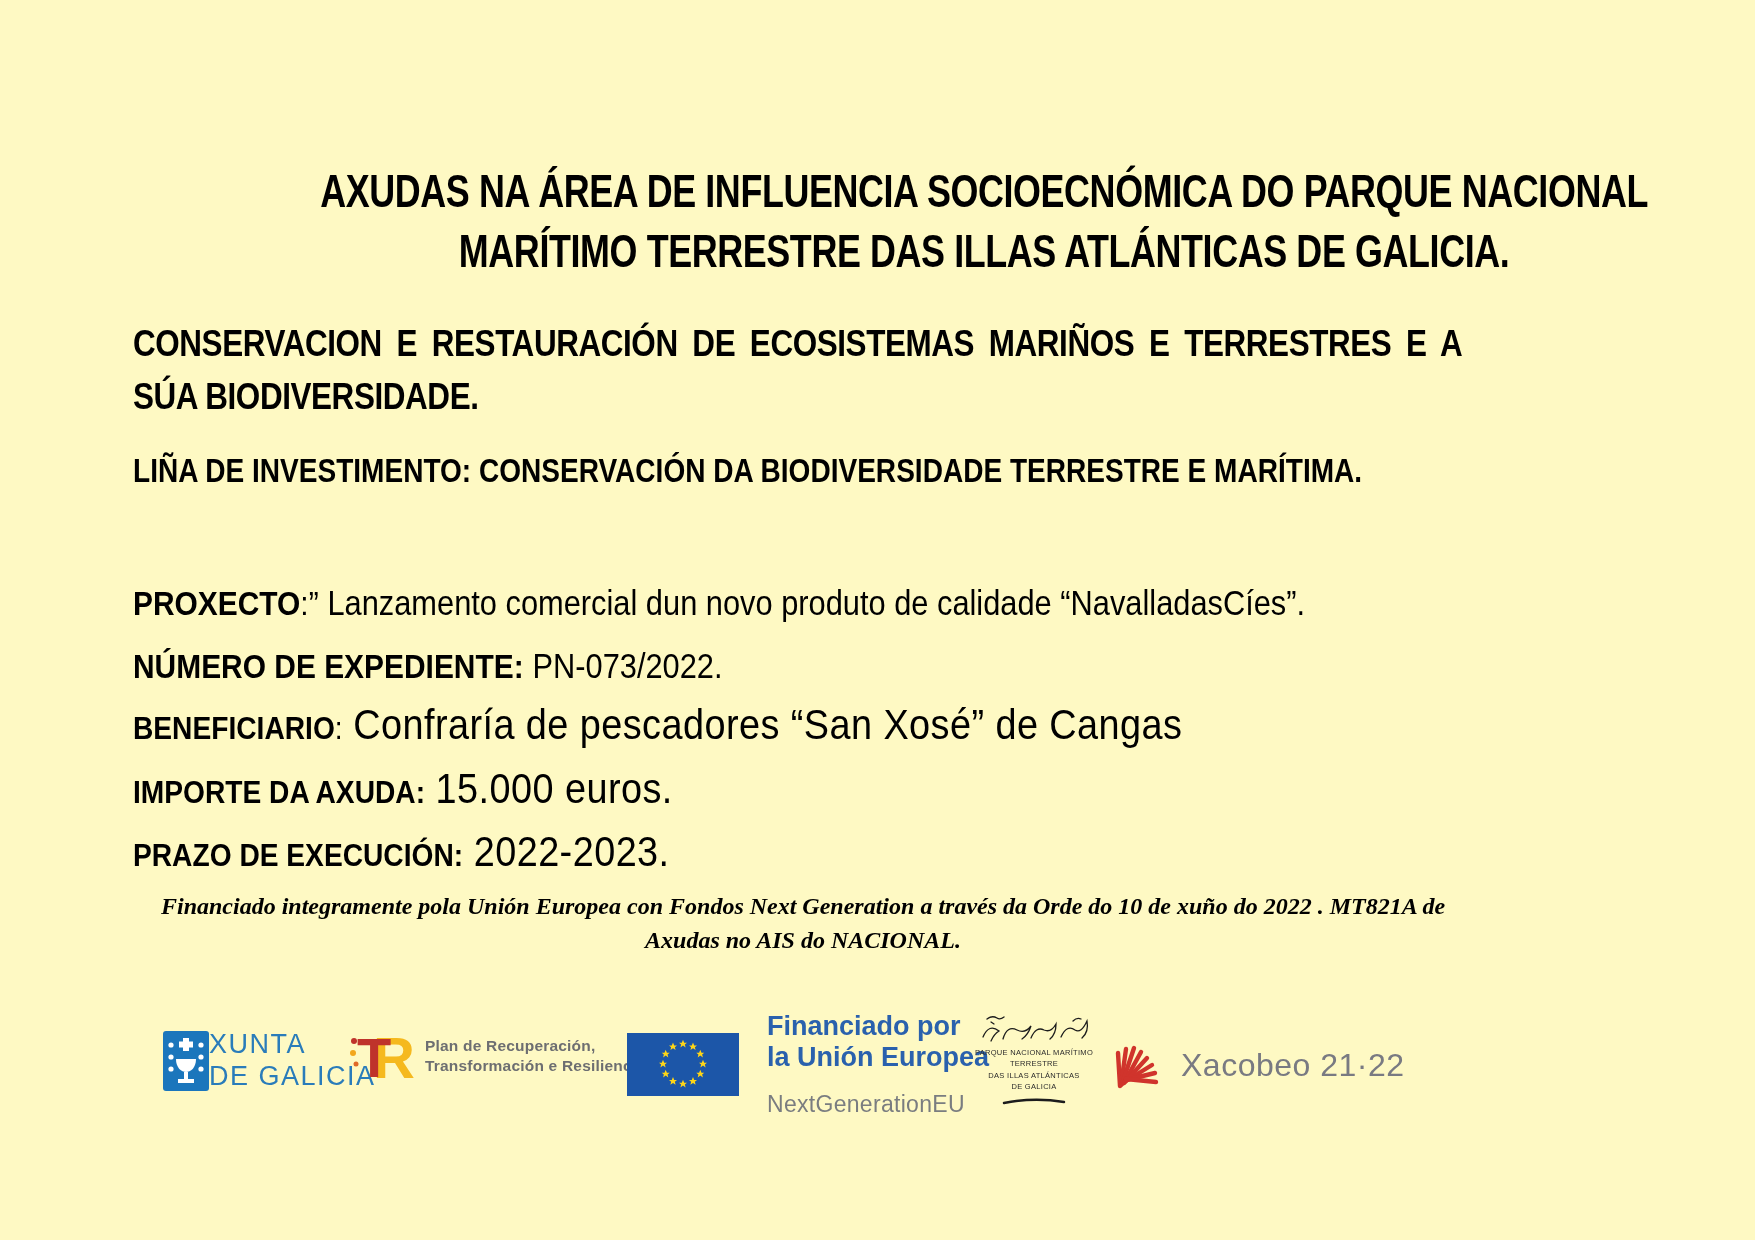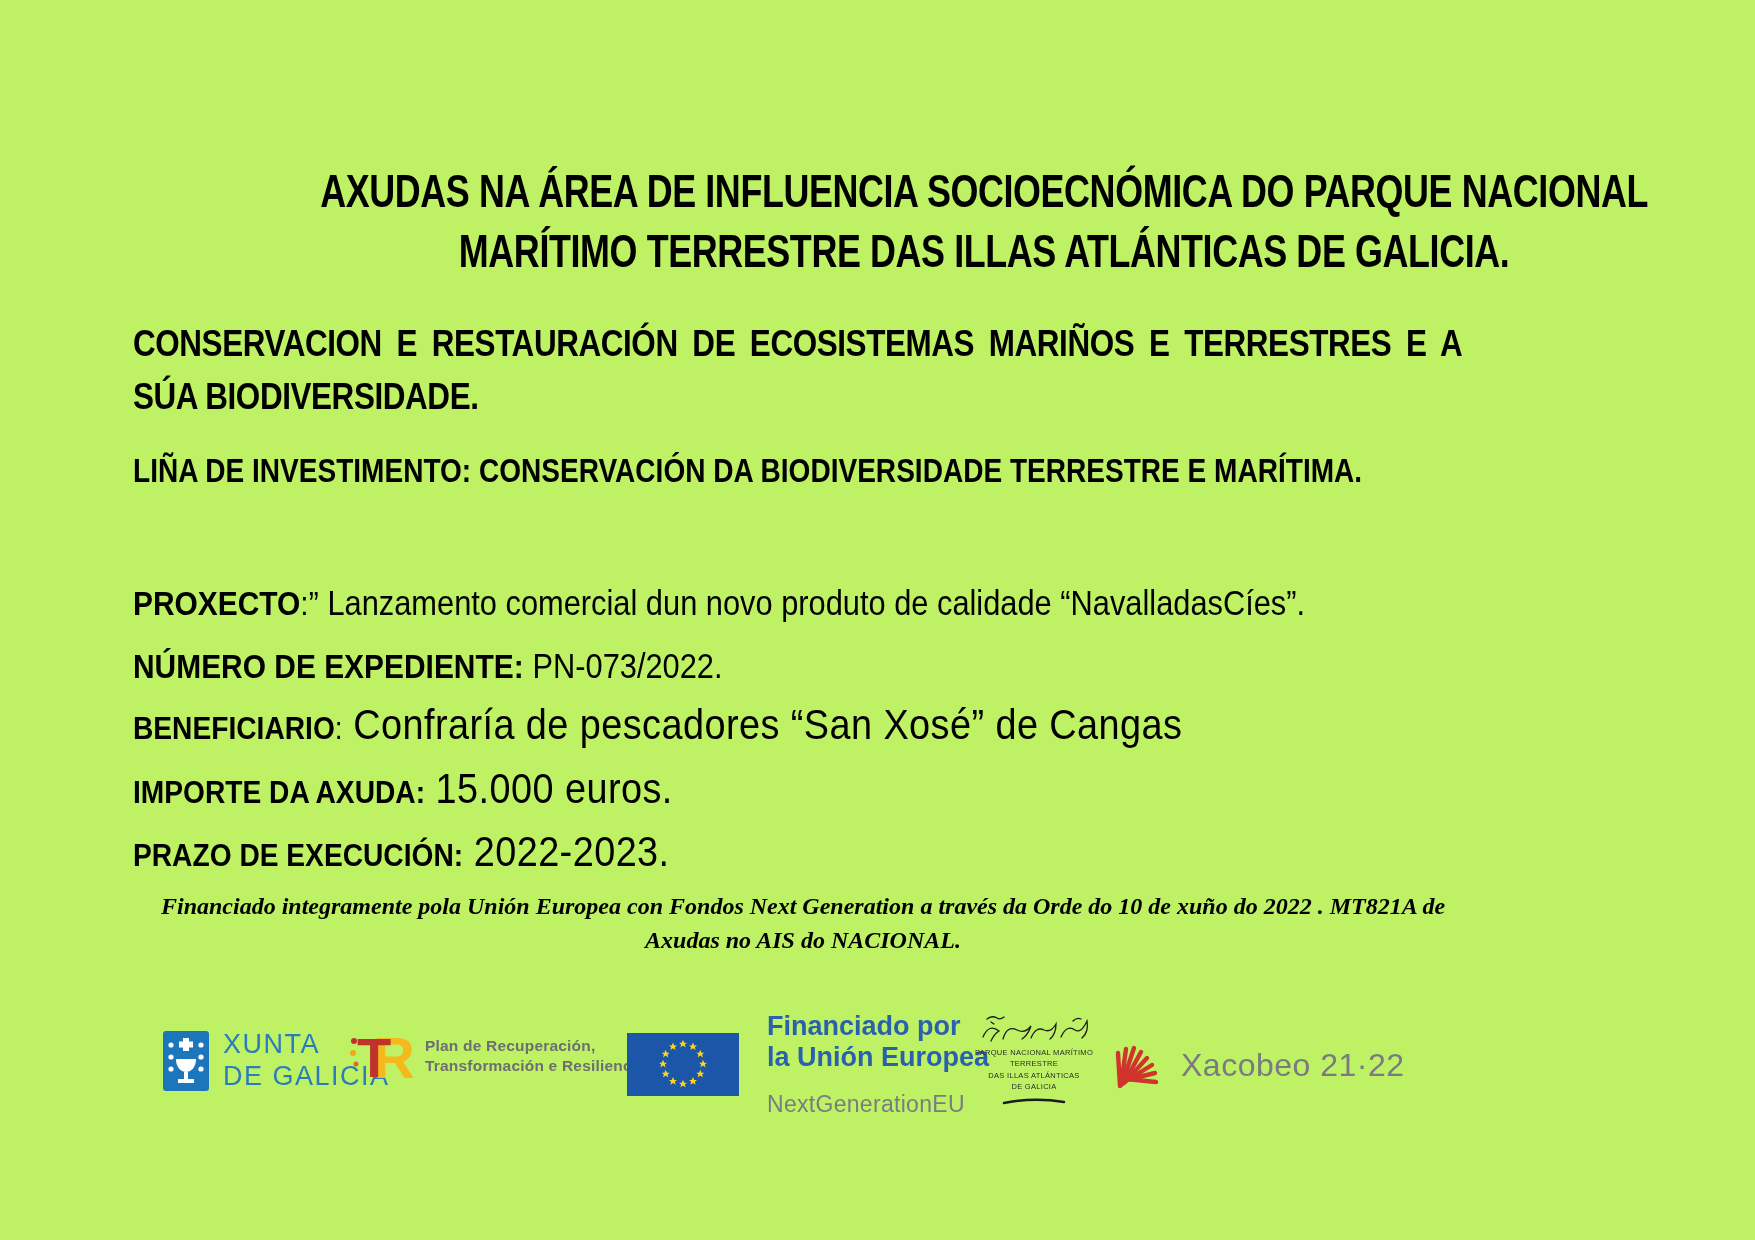--- a/index.html
+++ b/index.html
@@ -1,19 +1,19 @@
 <!DOCTYPE html>
 <html><head>
 <meta charset="utf-8">
 <style>
   html,body { margin:0; padding:0; background:#ffffff; }
   .page {
     position:relative;
     width:1755px; height:1240px;
-    background:#bef264;
+    background:#fef9c3;
     font-family:"Liberation Sans", sans-serif;
     color:#000;
     overflow:hidden;
   }
 
   
   .title-block {
     position:absolute; left:133px; top:162px; width:1330px;
     text-align:center;
   }
@@ -65,21 +65,21 @@
     font-family:"Liberation Serif", serif;
     font-style:italic; font-weight:bold;
     font-size:24px; line-height:1.4; color:#000;text-align:center;
   }
   .note-block div { white-space:nowrap; }
 
   
   .logos { position:absolute; left:133px; top:1003px; width:1400px; height:115px; }
   .logo { position:absolute; display:flex; align-items:center; }
 
-  .xunta-logo { left:30px; top:26px; gap:14px; }
+  .xunta-logo { left:30px; top:26px; }
   .xunta-text {
     color:#2a7cba; font-size:27px; letter-spacing:1.5px; line-height:1.18; font-weight:400;
   }
 
   .plan-logo { left:216px; top:22px; gap:10px; }
   .plan-text {
     color:#6d6e71; font-size:15.5px; font-weight:bold; line-height:1.3; letter-spacing:0.2px;
   }
 
   .eu-logo { left:494px; top:8px; gap:28px; }

